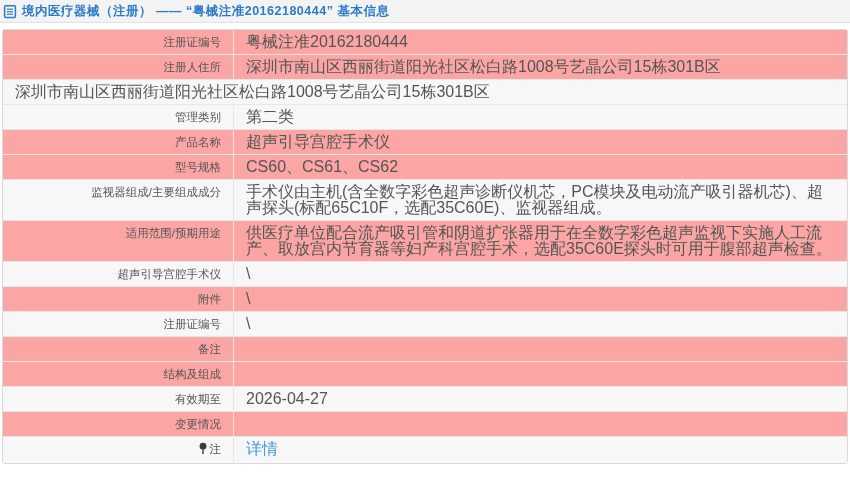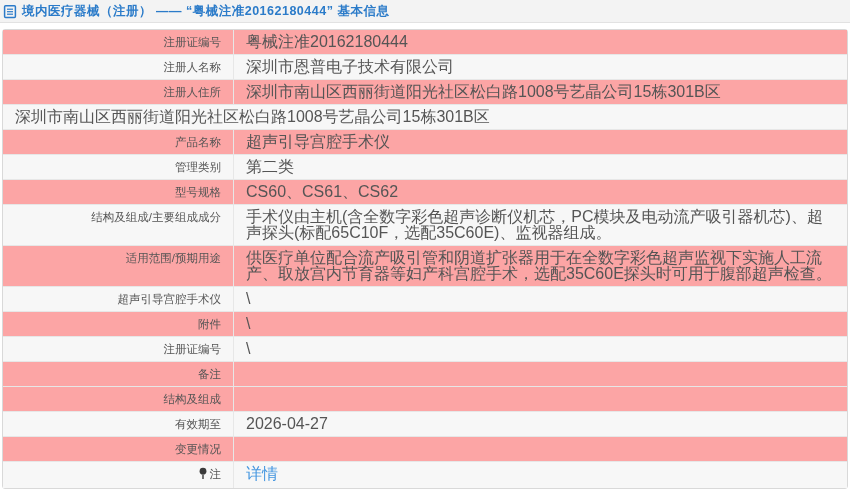--- a/index.html
+++ b/index.html
@@ -82,45 +82,41 @@
     </svg>
   </span>
   <span class="title">境内医疗器械（注册） —— “粤械注准20162180444” 基本信息</span>
 </div>
 
 <div class="info-table">
     <div class="row">
       <div class="label-cell">注册证编号</div>
       <div class="value-cell">粤械注准20162180444</div>
     </div>
-    <div class="row alt">
-      <div class="label-cell">注册人名称</div>
-      <div class="value-cell">深圳市恩普电子技术有限公司</div>
-    </div>
     <div class="row">
       <div class="label-cell">注册人住所</div>
       <div class="value-cell">深圳市南山区西丽街道阳光社区松白路1008号艺晶公司15栋301B区</div>
     </div>
     <div class="row alt">
       <div class="value-cell">深圳市南山区西丽街道阳光社区松白路1008号艺晶公司15栋301B区</div>
     </div>
+    <div class="row alt">
+      <div class="label-cell">管理类别</div>
+      <div class="value-cell">第二类</div>
+    </div>
     <div class="row">
       <div class="label-cell">产品名称</div>
       <div class="value-cell">超声引导宫腔手术仪</div>
-    </div>
-    <div class="row alt">
-      <div class="label-cell">管理类别</div>
-      <div class="value-cell">第二类</div>
     </div>
     <div class="row">
       <div class="label-cell">型号规格</div>
       <div class="value-cell">CS60、CS61、CS62</div>
     </div>
     <div class="row alt">
-      <div class="label-cell">结构及组成/主要组成成分</div>
+      <div class="label-cell">监视器组成/主要组成成分</div>
       <div class="value-cell">手术仪由主机(含全数字彩色超声诊断仪机芯，PC模块及电动流产吸引器机芯)、超声探头(标配65C10F，选配35C60E)、监视器组成。</div>
     </div>
     <div class="row">
       <div class="label-cell">适用范围/预期用途</div>
       <div class="value-cell">供医疗单位配合流产吸引管和阴道扩张器用于在全数字彩色超声监视下实施人工流产、取放宫内节育器等妇产科宫腔手术，选配35C60E探头时可用于腹部超声检查。</div>
     </div>
     <div class="row alt">
       <div class="label-cell">超声引导宫腔手术仪</div>
       <div class="value-cell">\</div>
     </div>

